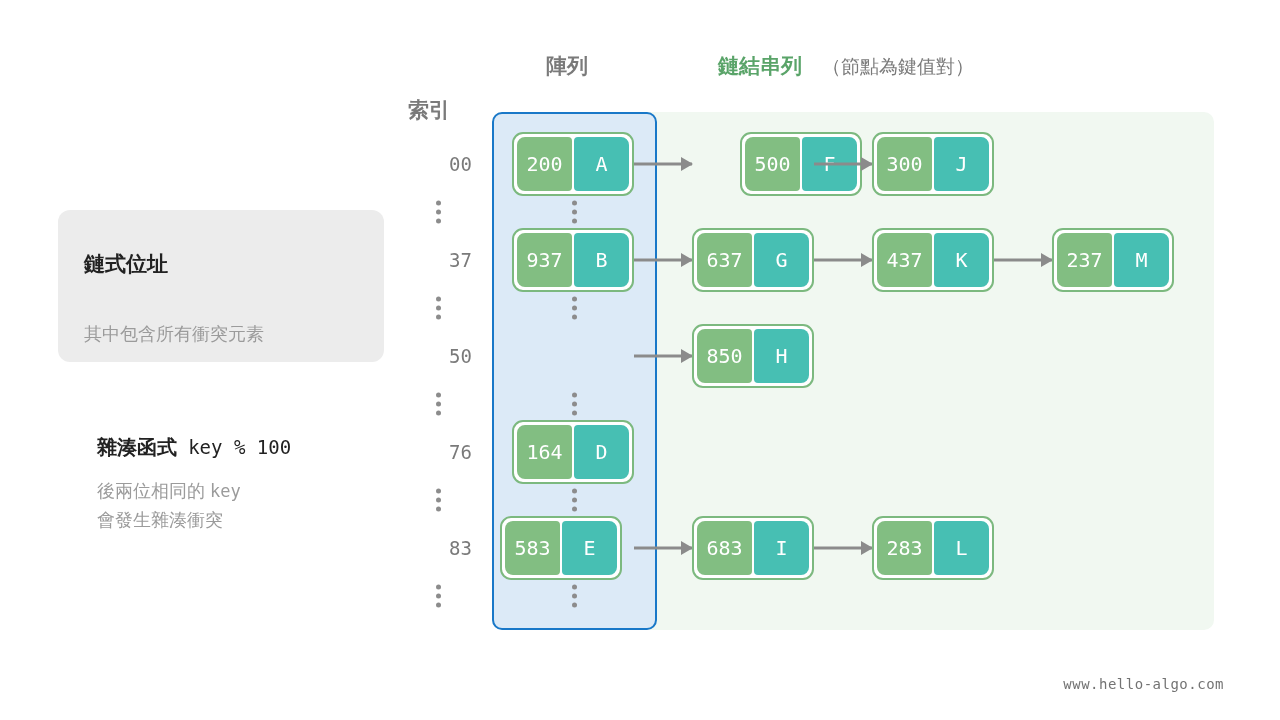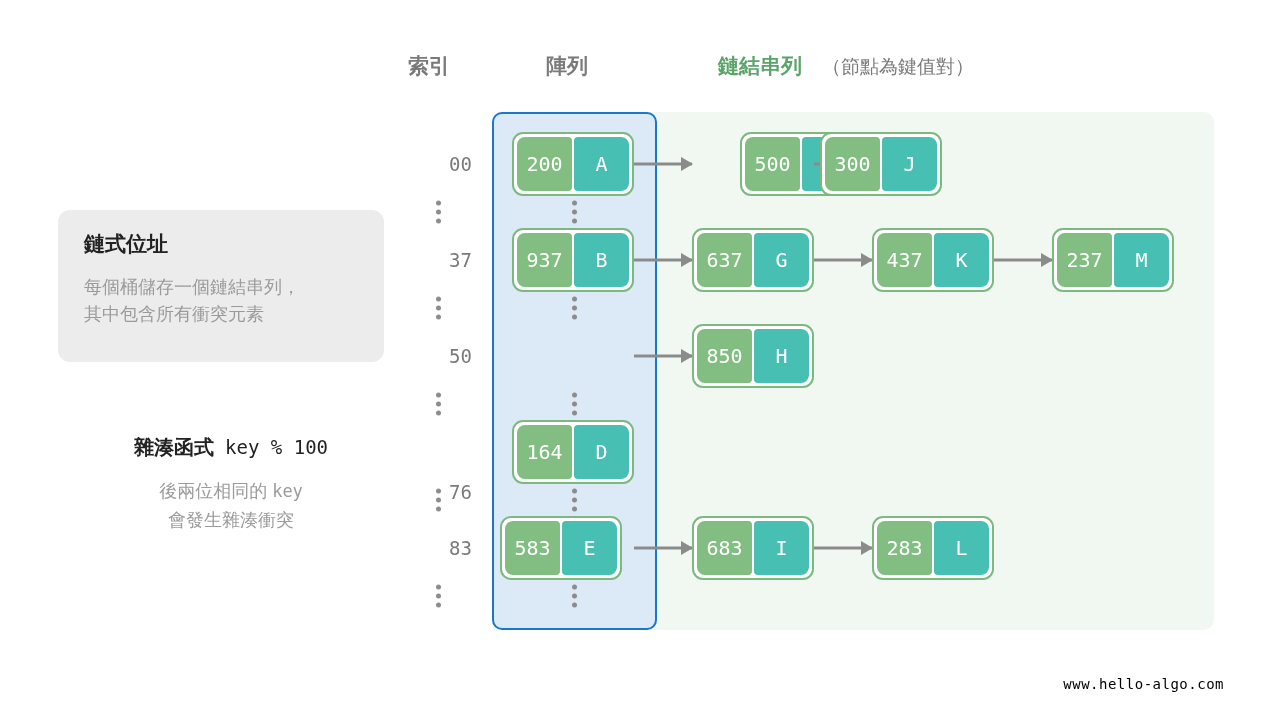--- a/index.html
+++ b/index.html
@@ -18,21 +18,21 @@
 
   
   .hdr {
     position: absolute;
     top: 52px;
     font-size: 21px;
     font-weight: bold;
     color: #7a7a7a;
     white-space: nowrap;
   }
-  .hdr-index { left: 408px; }
+  .hdr-index { left: 408px; margin-top: 44px; }
   .hdr-array { left: 546px; }
   .hdr-list  { left: 718px; color: #5aa469; }
   .hdr-list .sub {
     color: #7a7a7a;
     font-size: 19px;
     font-weight: normal;
     padding-left: 20px;
   }
 
   
@@ -161,41 +161,40 @@
 
   
   .info-card {
     position: absolute;
     left: 58px;
     top: 210px;
     width: 326px;
     height: 152px;
     background: #ececec;
     border-radius: 12px;
-    padding: 20px 26px;
+    padding: 40px 26px;
   }
   .info-card h2 {
     font-size: 21px;
     font-weight: bold;
     color: #222222;
     margin-bottom: 16px;
   }
   .info-card p {
     font-size: 18px;
     line-height: 1.5;
     color: #9b9b9b;
   }
 
   
   .hash-note {
     position: absolute;
-    left: 71px;
+    left: 97px;
     top: 434px;
     width: 320px;
-    text-align: center;
   }
   .hash-note .title {
     font-size: 20px;
     font-weight: bold;
     color: #222222;
     margin-bottom: 16px;
     white-space: nowrap;
   }
   .hash-note .title .mono {
     font-family: "DejaVu Sans Mono", "Liberation Mono", monospace;
@@ -212,42 +211,42 @@
     font-size: 17px;
   }
 
   
   .watermark {
     position: absolute;
     right: 56px;
     bottom: 28px;
     font-family: "DejaVu Sans Mono", "Liberation Mono", monospace;
     font-size: 14px;
-    color: #000000;
+    color: #737373;
     letter-spacing: 0.5px;
     text-align: center;
   }
 </style>
 </head>
 <body>
 
 <div class="hdr hdr-index">索引</div>
 <div class="hdr hdr-array">陣列</div>
 <div class="hdr hdr-list">
   <span>鏈結串列</span><span class="sub">（節點為鍵值對）</span>
 </div>
 
 <div class="panel-list"></div>
 <div class="panel-array"></div>
 
 <div class="index-col">
     <div class="index-label" style="top: 52px;">00</div>
     <div class="index-label" style="top: 148px;">37</div>
     <div class="index-label" style="top: 244px;">50</div>
-    <div class="index-label" style="top: 340px; margin-top: 40px;">76</div>
+    <div class="index-label" style="top: 340px;">76</div>
     <div class="index-label" style="top: 436px;">83</div>
   </div>
 
 <div id="diagram">
     <div class="row" style="top: 164px;">
       <div class="node" style="left: 512px;">
         <div class="cell cell-key">200</div>
         <div class="cell cell-val">A</div>
       </div>
       <div class="arrow" style="left: 634px; width: 58px;">
@@ -255,21 +254,21 @@
         <span class="head"></span>
       </div>
       <div class="node" style="left: 692px; margin-left: 48px;">
         <div class="cell cell-key">500</div>
         <div class="cell cell-val">F</div>
       </div>
       <div class="arrow" style="left: 814px; width: 58px;">
         <span class="shaft"></span>
         <span class="head"></span>
       </div>
-      <div class="node" style="left: 820px;">
+      <div class="node" style="left: 872px;">
         <div class="cell cell-key">300</div>
         <div class="cell cell-val">J</div>
       </div>
     </div>
     <div class="vdots" style="left: 438px; top: 212px;">
       <i></i>
       <i></i>
       <i></i>
     </div>
     <div class="vdots" style="left: 574px; top: 212px;">
@@ -383,21 +382,21 @@
     <div class="vdots" style="left: 574px; top: 596px;">
       <i></i>
       <i></i>
       <i></i>
     </div>
   </div>
 
 <div class="info-card">
   <h2>鏈式位址</h2>
   <p>
-    <span>每個桶儲存一個鏈結串列，</span><br>
+    <br>
     <span>其中包含所有衝突元素</span>
   </p>
 </div>
 
 <div class="hash-note">
   <div class="title">
     <span>雜湊函式</span>&nbsp;&nbsp;<span class="mono">key % 100</span>
   </div>
   <p>
     <span>後兩位相同的</span>&nbsp;<span class="mono">key</span><br>

